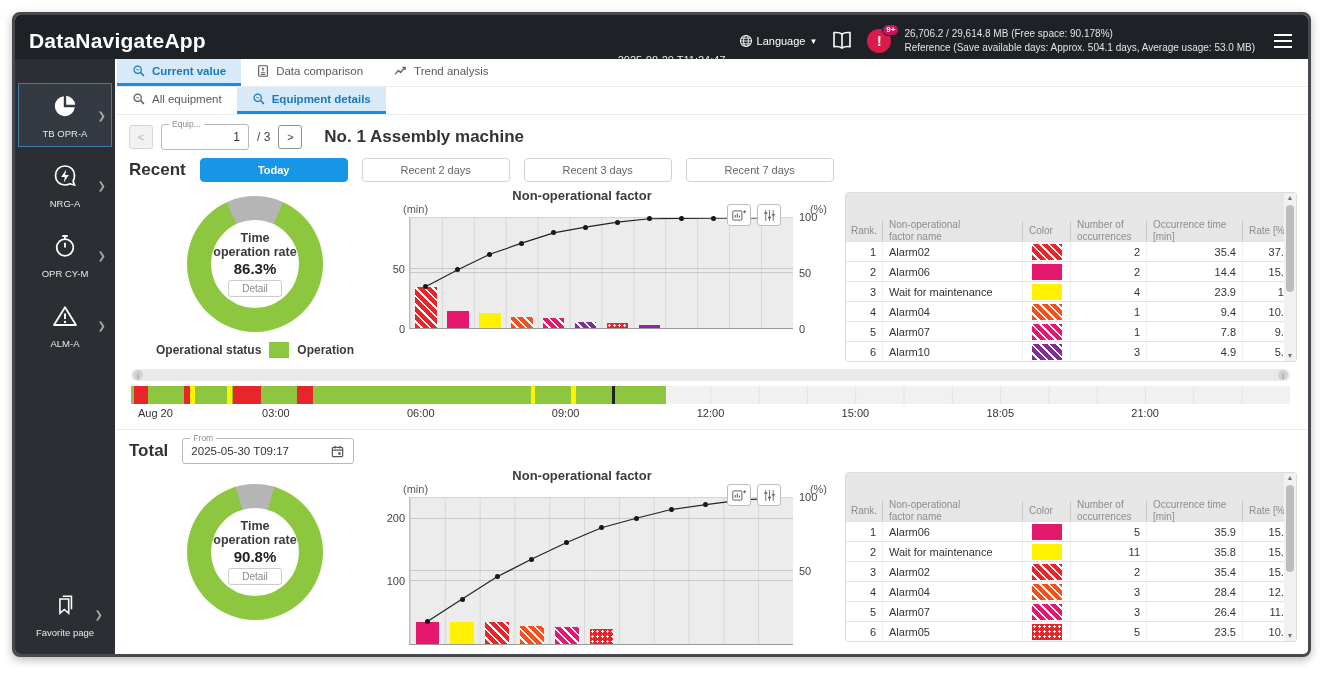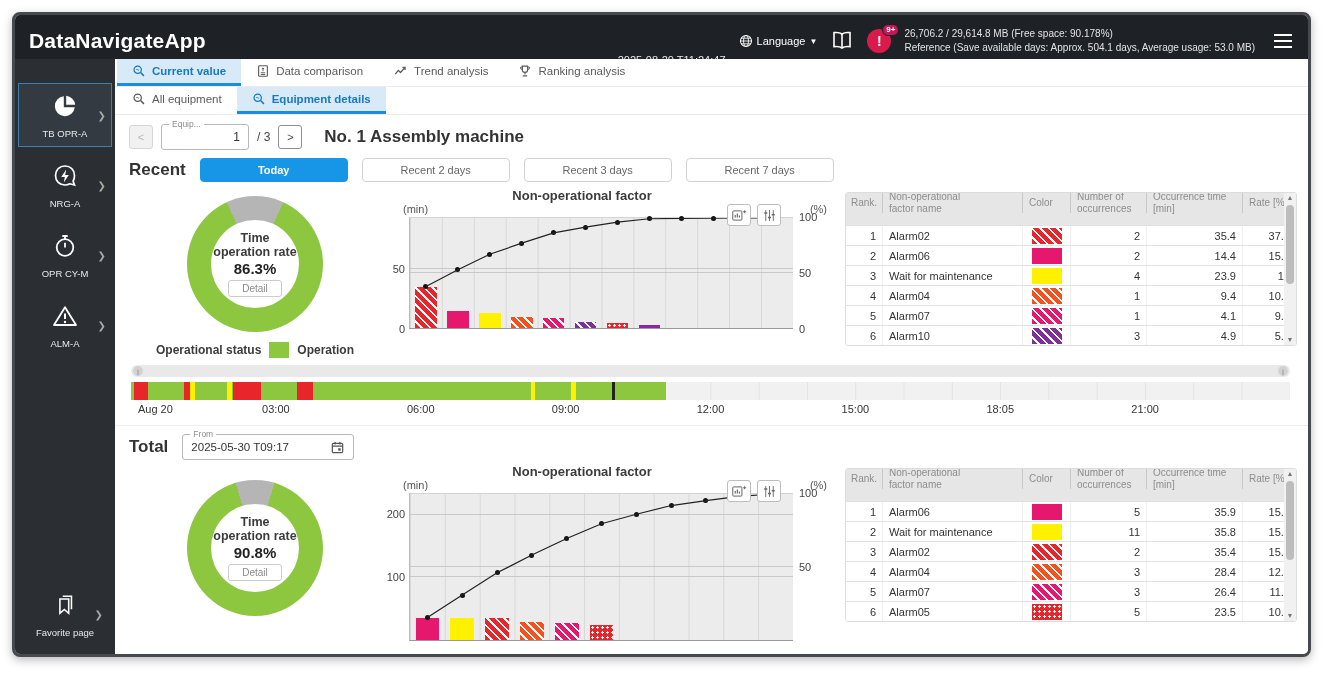--- a/index.html
+++ b/index.html
@@ -97,21 +97,21 @@
   .sw-pink        { background:var(--c-pink); }
   .sw-yellow      { background:var(--c-yellow); }
   .sw-orange-hatch{ background:repeating-linear-gradient(45deg,var(--c-orange) 0 4px,#fff 4px 6px); }
   .sw-pink-hatch  { background:repeating-linear-gradient(45deg,var(--c-pink) 0 4px,#fff 4px 6px); }
   .sw-purple-hatch{ background:repeating-linear-gradient(45deg,var(--c-purple) 0 4px,#fff 4px 6px); }
   .sw-red-dot     { background-color:var(--c-red); background-image:radial-gradient(#fff 1.2px,transparent 1.4px); background-size:5px 5px; }
   .sw-purple      { background:var(--c-purple-solid); }
   
   .table-col { flex:1; padding:4px 6px 0 12px; }
   .dtable { position:relative; border:1px solid #ddd; border-radius:3px; overflow:hidden; }
-  .t-head { display:flex; background:#e6e6e6; color:#8d8d8d; font-size:10px; align-items:flex-start; height:32px; }
+  .t-head { display:flex; background:#e6e6e6; color:#8d8d8d; font-size:10px; align-items:flex-end; height:48px; }
   .t-head .hc { white-space:pre-line; line-height:1.2; padding:0 6px; border-left:1px solid #c9c9c9; height:20px;
     display:flex; align-items:center; }
   .t-head .hc:first-child { border-left:none; justify-content:center; }
   .t-row { display:flex; align-items:center; height:20px; border-top:1px solid #e2e2e2; background:#fff; font-size:11px; color:#333; }
   .t-row .tc { padding:0 6px; border-left:1px solid #efefef; height:100%; display:flex; align-items:center; }
   .t-row .tc:first-child { border-left:none; }
   .num { justify-content:flex-end; }
   .cell-sw { width:30px; height:16px; margin:0 auto; }
   .t-scroll { position:absolute; top:0; right:0; bottom:0; width:12px; background:#f1f1f1; display:flex;
     flex-direction:column; align-items:center; cursor:pointer; }
@@ -242,30 +242,20 @@
           </button>
           <button class="tab">
             <span style="display:flex">
               <svg width="15" height="14" viewBox="0 0 16 16">
                 <path d="M2 11.5l3.5-4.2 2.5 2.4L13 4.2" fill="none" stroke="currentColor" stroke-width="1.5"></path>
                 <path d="M10.3 4h2.9v2.9" fill="none" stroke="currentColor" stroke-width="1.5"></path>
               </svg>
             </span>
             <span>Trend analysis</span>
           </button>
-          <button class="tab">
-            <span style="display:flex">
-              <svg width="14" height="14" viewBox="0 0 16 16">
-                <path d="M5 2.5h6v4a3 3 0 0 1-6 0z" fill="none" stroke="currentColor" stroke-width="1.3"></path>
-                <path d="M5 3.5H3a2.4 2.4 0 0 0 2.2 3M11 3.5h2a2.4 2.4 0 0 1-2.2 3" fill="none" stroke="currentColor" stroke-width="1.1"></path>
-                <path d="M8 9.5V12M5.5 13.5h5" stroke="currentColor" stroke-width="1.3"></path>
-              </svg>
-            </span>
-            <span>Ranking analysis</span>
-          </button>
         </div>
       <div class="subtabs" id="subtabs">
           <button class="tab">
             <span style="display:flex">
               <svg width="14" height="14" viewBox="0 0 16 16">
                 <circle cx="6.5" cy="6.5" r="4.2" fill="none" stroke="currentColor" stroke-width="1.4"></circle>
                 <path d="M9.8 9.8L13.6 13.6" stroke="currentColor" stroke-width="1.7"></path>
                 <path d="M4.8 6.5q1-.9 1.7 0t1.7 0" fill="none" stroke="currentColor" stroke-width="1"></path>
               </svg>
             </span>
@@ -432,21 +422,21 @@
                 <div class="tc num" style="width:96px">9.4</div>
                 <div class="tc num" style="width:54px">10.1</div>
               </div>
               <div class="t-row">
                 <div class="tc num" style="width:36px">5</div>
                 <div class="tc" style="width:140px">Alarm07</div>
                 <div class="tc" style="width:48px">
                   <span class="cell-sw sw-pink-hatch"></span>
                 </div>
                 <div class="tc num" style="width:76px">1</div>
-                <div class="tc num" style="width:96px">4.1</div>
+                <div class="tc num" style="width:96px">7.8</div>
                 <div class="tc num" style="width:54px">9.4</div>
               </div>
               <div class="t-row">
                 <div class="tc num" style="width:36px">6</div>
                 <div class="tc" style="width:140px">Alarm10</div>
                 <div class="tc" style="width:48px">
                   <span class="cell-sw sw-purple-hatch"></span>
                 </div>
                 <div class="tc num" style="width:76px">3</div>
                 <div class="tc num" style="width:96px">4.9</div>

